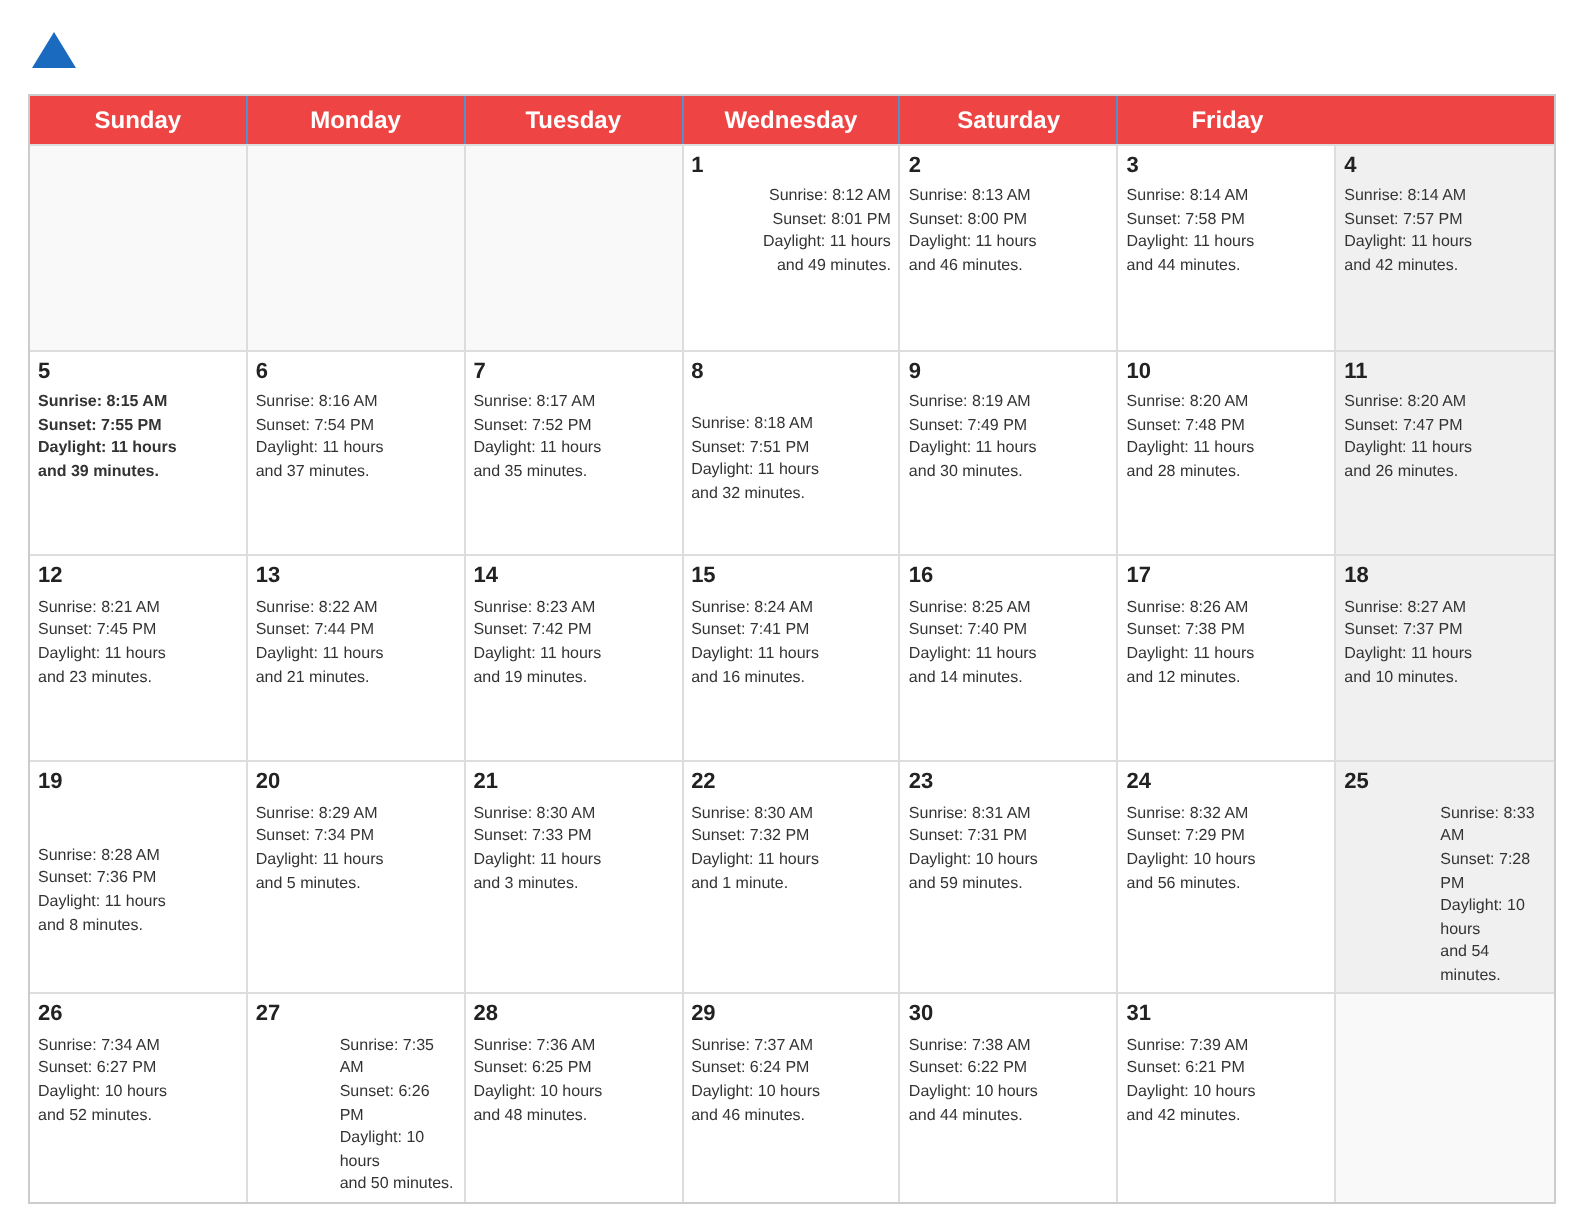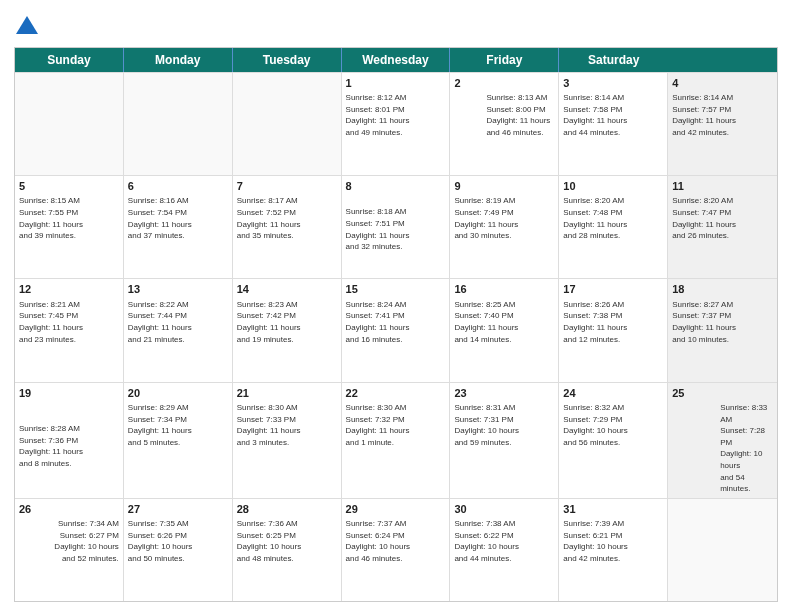--- a/index.html
+++ b/index.html
@@ -55,21 +55,21 @@
     }
     .calendar {
       flex: 1;
       display: flex;
       flex-direction: column;
       border: 1px solid #ccc;
     }
     .cal-header-row {
       display: grid;
       grid-template-columns: repeat(7, 1fr);
-      background: #0f766e;
+      background: #ef4444;
     }
     .cal-header-cell {
       color: #fff;
       font-size: 12px;
       font-weight: bold;
       text-align: center;
       padding: 5px 2px;
       border-right: 1px solid #5590cc;
     }
     .cal-header-cell:last-child { border-right: none; }
@@ -131,38 +131,38 @@
       <div class="location"></div>
     </div>
   </div>
 
   <div class="calendar">
     <div class="cal-header-row" id="cal-header">
         <div class="cal-header-cell">Sunday</div>
         <div class="cal-header-cell">Monday</div>
         <div class="cal-header-cell">Tuesday</div>
         <div class="cal-header-cell">Wednesday</div>
+        <div class="cal-header-cell">Saturday</div>
         <div class="cal-header-cell">Friday</div>
-        <div class="cal-header-cell">Saturday</div>
       </div>
     <div class="cal-body" id="cal-body">
         <div class="cal-week">
           <div class="cal-cell empty"></div>
           <div class="cal-cell empty"></div>
           <div class="cal-cell empty"></div>
           <div class="cal-cell">
             <span class="day-number">1</span>
-            <div class="cell-info" style="white-space: pre-line;">Sunrise: 8:12 AM
+            <div class="cell-info" style="white-space: pre-line; text-align: right;">Sunrise: 8:12 AM
 Sunset: 8:01 PM
 Daylight: 11 hours
 and 49 minutes.</div>
           </div>
           <div class="cal-cell">
             <span class="day-number">2</span>
-            <div class="cell-info" style="white-space: pre-line; margin-left: 32px;">Sunrise: 8:13 AM
+            <div class="cell-info" style="white-space: pre-line;">Sunrise: 8:13 AM
 Sunset: 8:00 PM
 Daylight: 11 hours
 and 46 minutes.</div>
           </div>
           <div class="cal-cell">
             <span class="day-number">3</span>
             <div class="cell-info" style="white-space: pre-line;">Sunrise: 8:14 AM
 Sunset: 7:58 PM
 Daylight: 11 hours
 and 44 minutes.</div>
@@ -171,21 +171,21 @@
             <span class="day-number">4</span>
             <div class="cell-info" style="white-space: pre-line;">Sunrise: 8:14 AM
 Sunset: 7:57 PM
 Daylight: 11 hours
 and 42 minutes.</div>
           </div>
         </div>
         <div class="cal-week">
           <div class="cal-cell">
             <span class="day-number">5</span>
-            <div class="cell-info" style="white-space: pre-line;">Sunrise: 8:15 AM
+            <div class="cell-info" style="white-space: pre-line; font-weight: bold;">Sunrise: 8:15 AM
 Sunset: 7:55 PM
 Daylight: 11 hours
 and 39 minutes.</div>
           </div>
           <div class="cal-cell">
             <span class="day-number">6</span>
             <div class="cell-info" style="white-space: pre-line;">Sunrise: 8:16 AM
 Sunset: 7:54 PM
 Daylight: 11 hours
 and 37 minutes.</div>
@@ -324,28 +324,28 @@
             <span class="day-number">25</span>
             <div class="cell-info" style="white-space: pre-line; margin-left: 48px;">Sunrise: 8:33 AM
 Sunset: 7:28 PM
 Daylight: 10 hours
 and 54 minutes.</div>
           </div>
         </div>
         <div class="cal-week">
           <div class="cal-cell">
             <span class="day-number">26</span>
-            <div class="cell-info" style="white-space: pre-line; text-align: right;">Sunrise: 7:34 AM
+            <div class="cell-info" style="white-space: pre-line;">Sunrise: 7:34 AM
 Sunset: 6:27 PM
 Daylight: 10 hours
 and 52 minutes.</div>
           </div>
           <div class="cal-cell">
             <span class="day-number">27</span>
-            <div class="cell-info" style="white-space: pre-line;">Sunrise: 7:35 AM
+            <div class="cell-info" style="white-space: pre-line; margin-left: 42px;">Sunrise: 7:35 AM
 Sunset: 6:26 PM
 Daylight: 10 hours
 and 50 minutes.</div>
           </div>
           <div class="cal-cell">
             <span class="day-number">28</span>
             <div class="cell-info" style="white-space: pre-line;">Sunrise: 7:36 AM
 Sunset: 6:25 PM
 Daylight: 10 hours
 and 48 minutes.</div>

